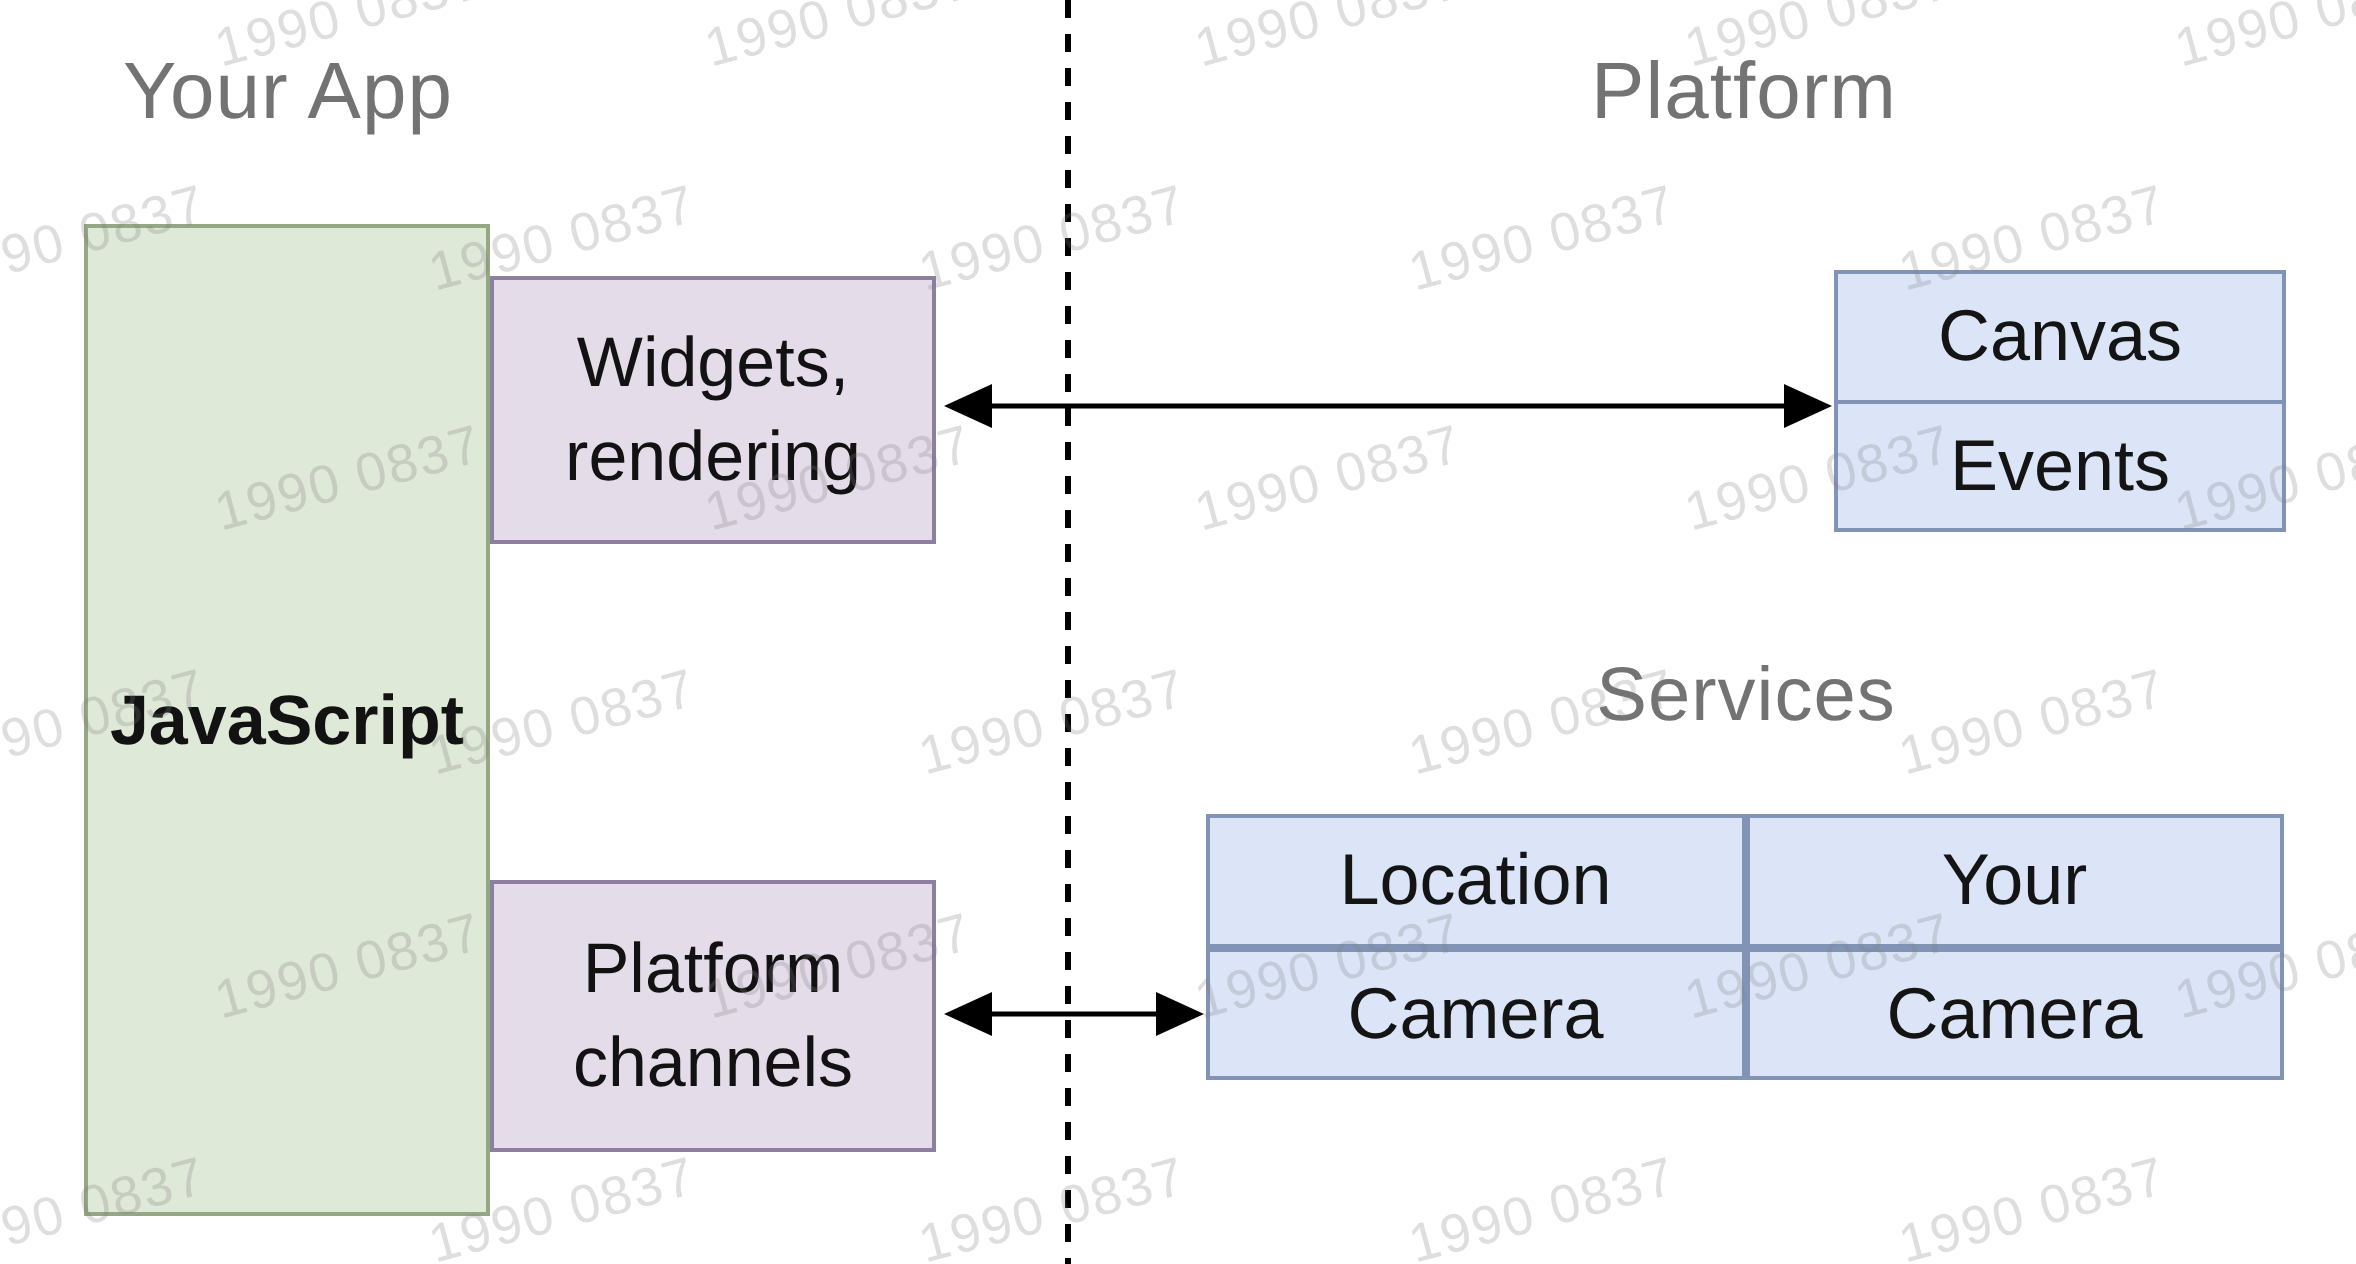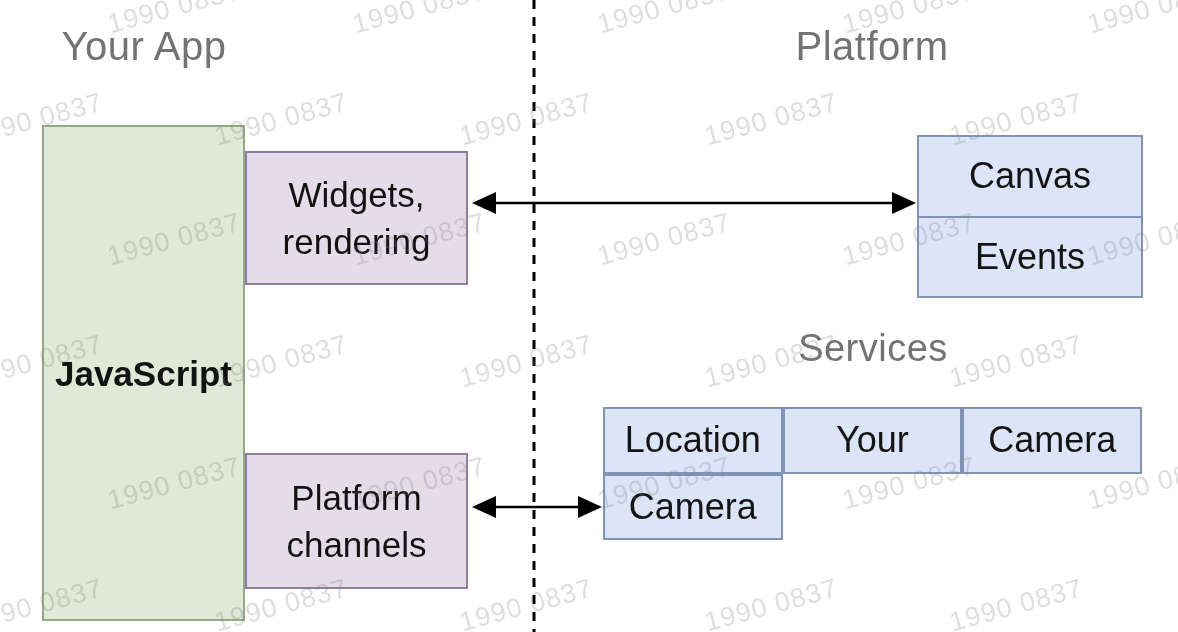--- a/index.html
+++ b/index.html
@@ -4,30 +4,30 @@
 <style>
   html,body{margin:0;padding:0;background:#ffffff;}
   #stage{
     position:relative;width:1178px;height:632px;overflow:hidden;
     background:#ffffff;font-family:"Liberation Sans",sans-serif;color:#141414;
   }
   .title{
     position:absolute;font-size:40px;letter-spacing:.5px;color:#737373;
     white-space:nowrap;transform:translateX(-50%);
   }
-  .node{position:absolute;box-sizing:border-box;display:flex;align-items:center;justify-content:center;text-align:center;margin-top:13px;}
+  .node{position:absolute;box-sizing:border-box;display:flex;align-items:center;justify-content:center;text-align:center;}
   .green{background:#dfe9d7;border:2px solid #95a884;}
   .purple{background:#e5dcea;border:2px solid #8e7fa0;}
   .blue{background:#dbe5f7;border:2px solid #8294b5;}
   .node .lbl{font-size:35px;line-height:47px;color:#121212;}
   .js-lbl{font-size:36px;}
   .stack{position:absolute;box-sizing:border-box;display:flex;flex-direction:column;}
   .stack .row{flex:1;display:flex;align-items:center;justify-content:center;font-size:36px;box-sizing:border-box;}
   .stack .row + .row{border-top:2px solid #8294b5;}
-  .svc-table{position:absolute;box-sizing:border-box;display:grid;grid-template-columns:1fr 1fr 1fr;grid-template-rows:1fr 1fr 1fr;}
+  .svc-table{position:absolute;box-sizing:border-box;display:grid;grid-template-columns:1fr 1fr;grid-template-rows:1fr 1fr 1fr;}
   .svc-table .cell{
     box-sizing:border-box;display:flex;align-items:center;justify-content:center;
     font-size:36px;background:#dbe5f7;border:1px solid #8294b5;outline:1px solid #8294b5;outline-offset:-2px;
   }
   svg.overlay{position:absolute;left:0;top:0;pointer-events:none;}
   #wm-layer{position:absolute;left:0;top:0;width:100%;height:100%;pointer-events:none;overflow:hidden;}
   .wm{
     position:absolute;font-size:27px;letter-spacing:1px;color:rgba(125,125,125,.25);
     transform:rotate(-15deg);white-space:nowrap;
   }
@@ -56,21 +56,21 @@
     </span>
   </div>
 
   <div class="node purple" style="left:245px;top:440px;width:223px;height:136px;">
     <span class="lbl">
       <span>Platform</span><br>
       <span>channels</span>
     </span>
   </div>
 
-  <div class="stack blue" style="left:917px;top:135px;width:226px;height:163px;">
+  <div class="stack blue" style="left:917px;top:135px;width:226px;height:131px;">
     <div class="row">Canvas</div>
     <div class="row">Events</div>
   </div>
 
   <div class="svc-table" style="left:603px;top:407px;width:539px;height:200px;">
     <div class="cell">Location</div>
     <div class="cell">Your</div>
     <div class="cell">Camera</div>
     <div class="cell">Camera</div>
   </div>

